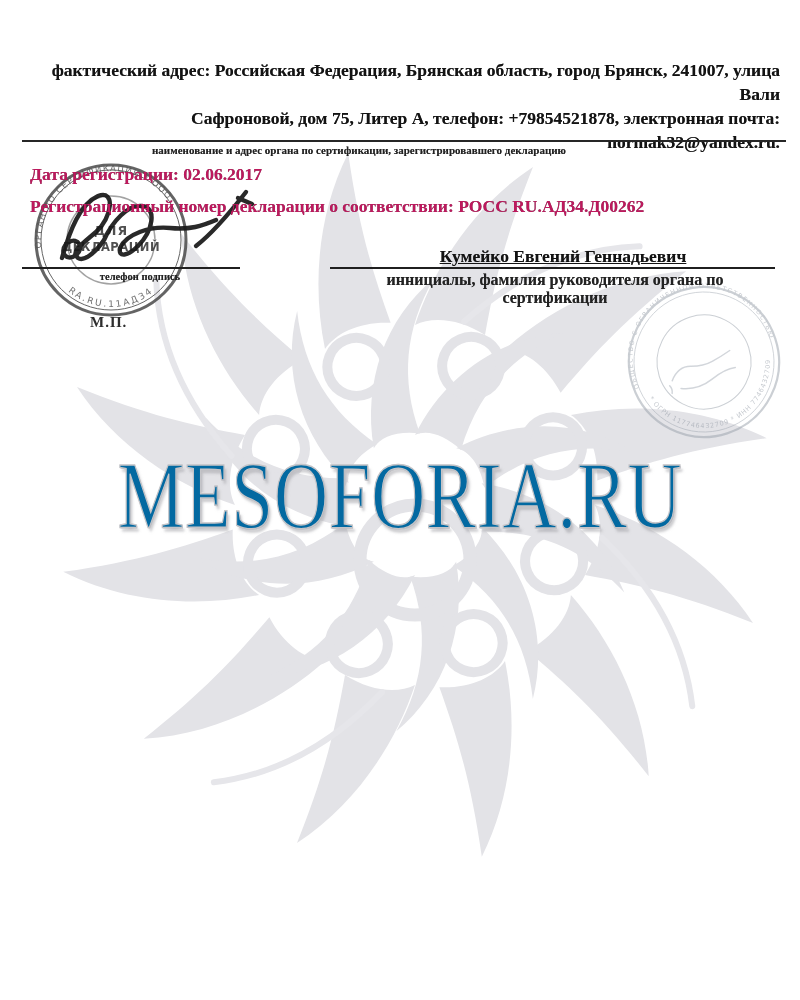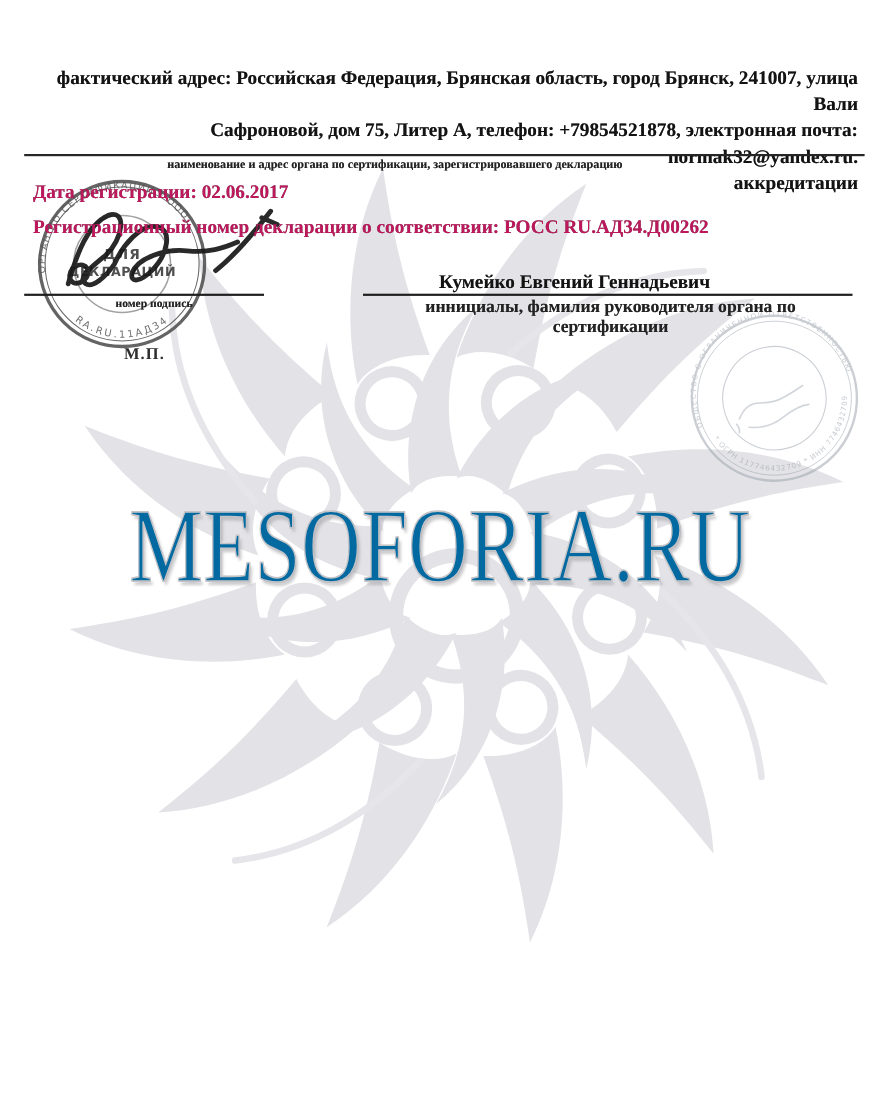--- a/index.html
+++ b/index.html
@@ -87,21 +87,20 @@
     </g>
   </svg>
 
   <div class="watermark">
     <span>MESOFORIA.RU</span>
   </div>
 
   <div class="abs bodytext layer5" style="left:30px;top:58px;width:750px;">
     <div>фактический адрес: Российская Федерация, Брянская область, город Брянск, 241007, улица Вали</div>
     <div>Сафроновой, дом 75, Литер А, телефон: +79854521878, электронная почта: normak32@yandex.ru.</div>
-    <div>аккредитации</div>
   </div>
 
   <div class="abs rule layer5" style="left:22px;top:140px;width:764px;"></div>
   <div class="abs caption layer5" style="left:0;top:144px;width:718px;">наименование и адрес органа по сертификации, зарегистрировавшего декларацию</div>
 
   <div class="abs boldline layer5" style="left:30px;top:164px;">Дата регистрации: 02.06.2017</div>
   <div class="abs boldline layer5" style="left:30px;top:196px;">Регистрационный номер декларации о соответствии: РОСС RU.АД34.Д00262</div>
 
   <svg class="abs layer3" style="left:26px;top:155px;" width="170" height="170" viewBox="0 0 170 170">
     <defs>
@@ -130,24 +129,24 @@
   <svg class="abs layer4" style="left:40px;top:182px;" width="230" height="100" viewBox="0 0 230 100">
     <g fill="none" stroke="#171717" stroke-width="4.4" stroke-linecap="round" opacity="0.92">
       <path d="M 22 76 C 30 48 40 22 58 14 C 76 7 72 36 56 50 C 42 62 30 70 38 76 C 44 80 56 70 64 58 C 72 40 88 22 102 24 C 118 26 112 50 98 64 C 88 74 78 76 80 66 C 86 52 110 44 130 46 C 150 48 162 44 176 38"></path>
       <path d="M 156 64 C 174 50 192 28 206 10"></path>
       <path d="M 198 16 L 212 22"></path>
       <path d="M 26 62 c -7 9 1 18 10 11 c 9 -7 2 -18 -7 -13"></path>
     </g>
   </svg>
 
   <div class="abs thinrule layer5" style="left:22px;top:267px;width:218px;"></div>
-  <div class="abs caption layer5" style="left:60px;top:271px;width:160px;font-size:10.5px;">номер подпись</div>
-  <div class="abs mp layer5" style="left:90px;top:314px;width:60px;text-align:right;">М.П.</div>
+  <div class="abs caption layer5" style="left:60px;top:271px;width:160px;font-size:10.5px;">телефон подпись</div>
+  <div class="abs mp layer5" style="left:90px;top:314px;width:60px;text-align:left;">М.П.</div>
 
-  <div class="abs bodytext layer5" style="left:399px;top:244px;width:390px;text-align:left;">Кумейко Евгений Геннадьевич</div>
+  <div class="abs bodytext layer5" style="left:368px;top:244px;width:390px;text-align:center;text-decoration:underline;">Кумейко Евгений Геннадьевич</div>
   <div class="abs thinrule layer5" style="left:330px;top:267px;width:445px;"></div>
   <div class="abs caption layer5" style="left:350px;top:271px;width:410px;font-size:16px;">иннициалы, фамилия руководителя органа по сертификации</div>
 
   <svg class="abs layer3" style="left:618px;top:276px;opacity:0.5;" width="172" height="172" viewBox="0 0 172 172">
     <defs>
       <path id="rsTop" d="M 18 98 A 70 70 0 1 1 154 98"></path>
       <path id="rsBottom" d="M 20 86 A 66 66 0 0 0 152 86"></path>
     </defs>
     <g transform="rotate(-18 86 86)">
       <g stroke="#98a0aa" fill="none">

